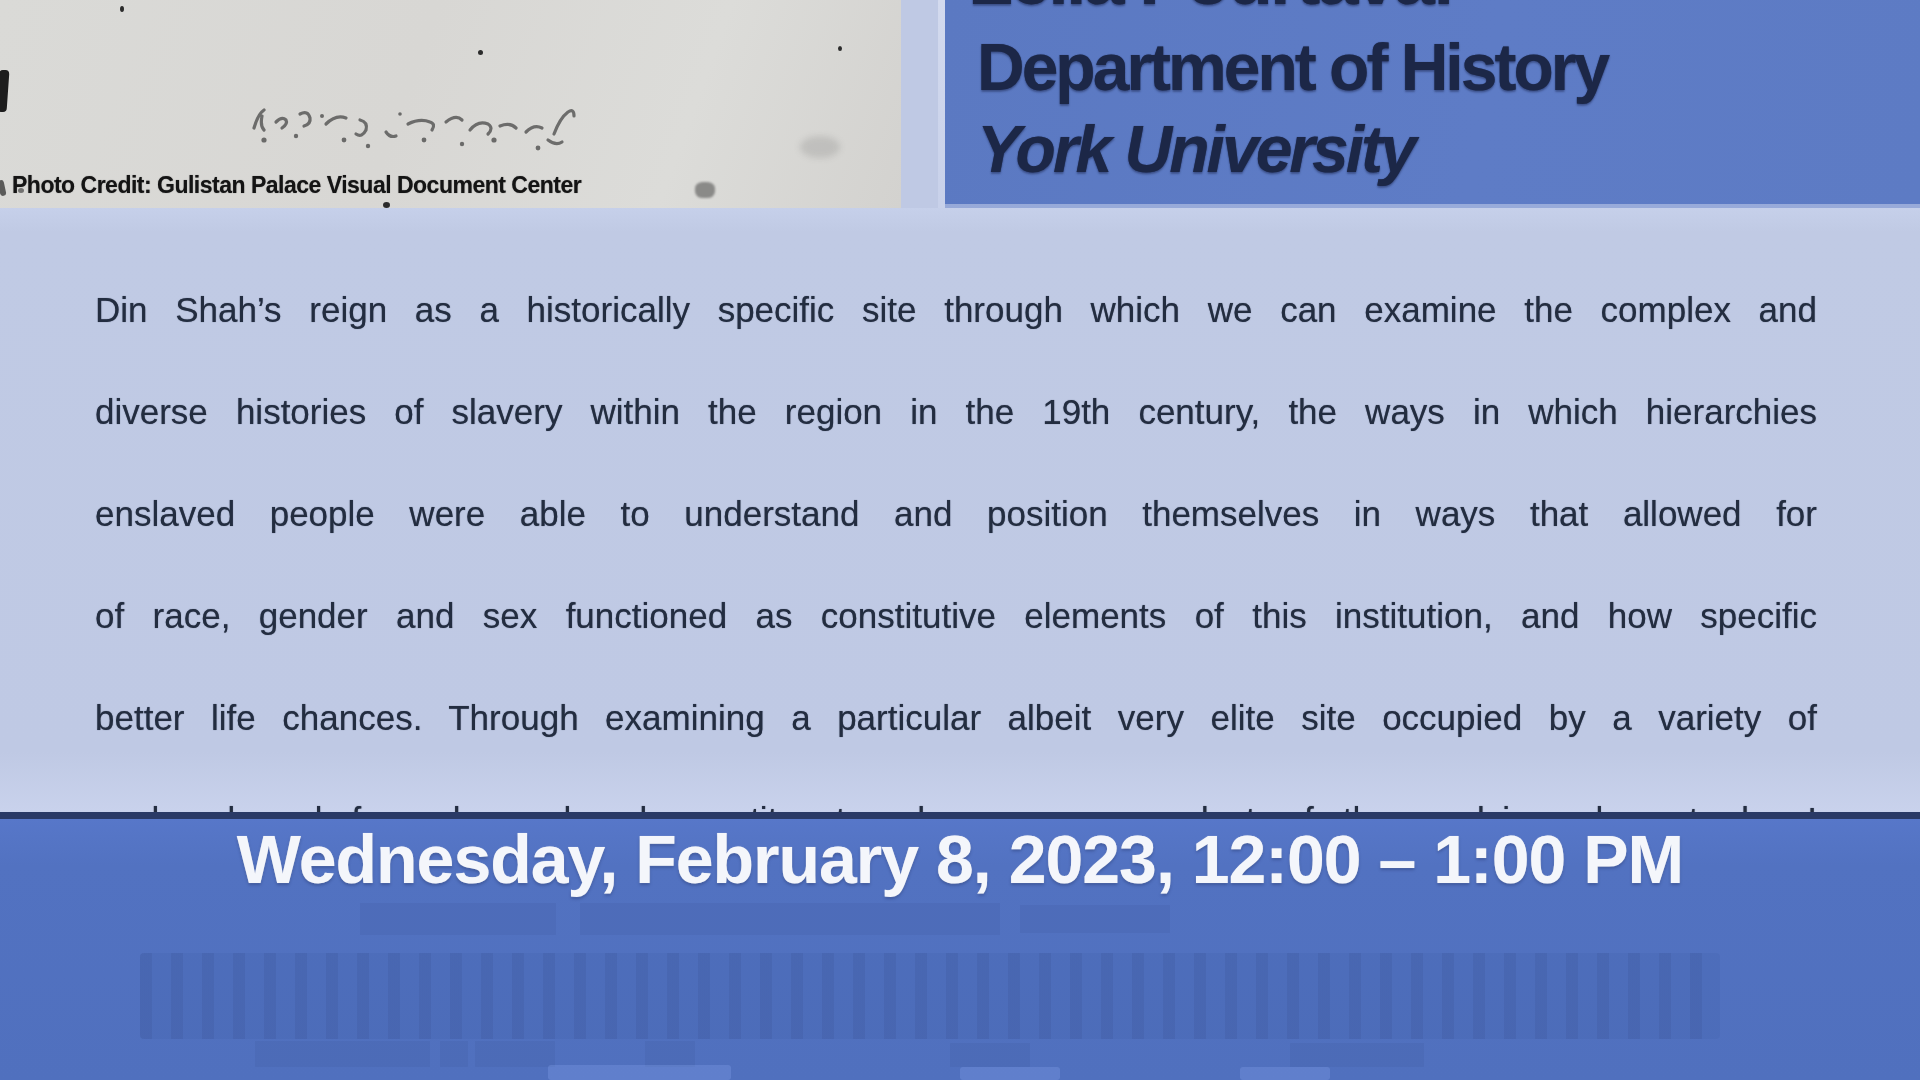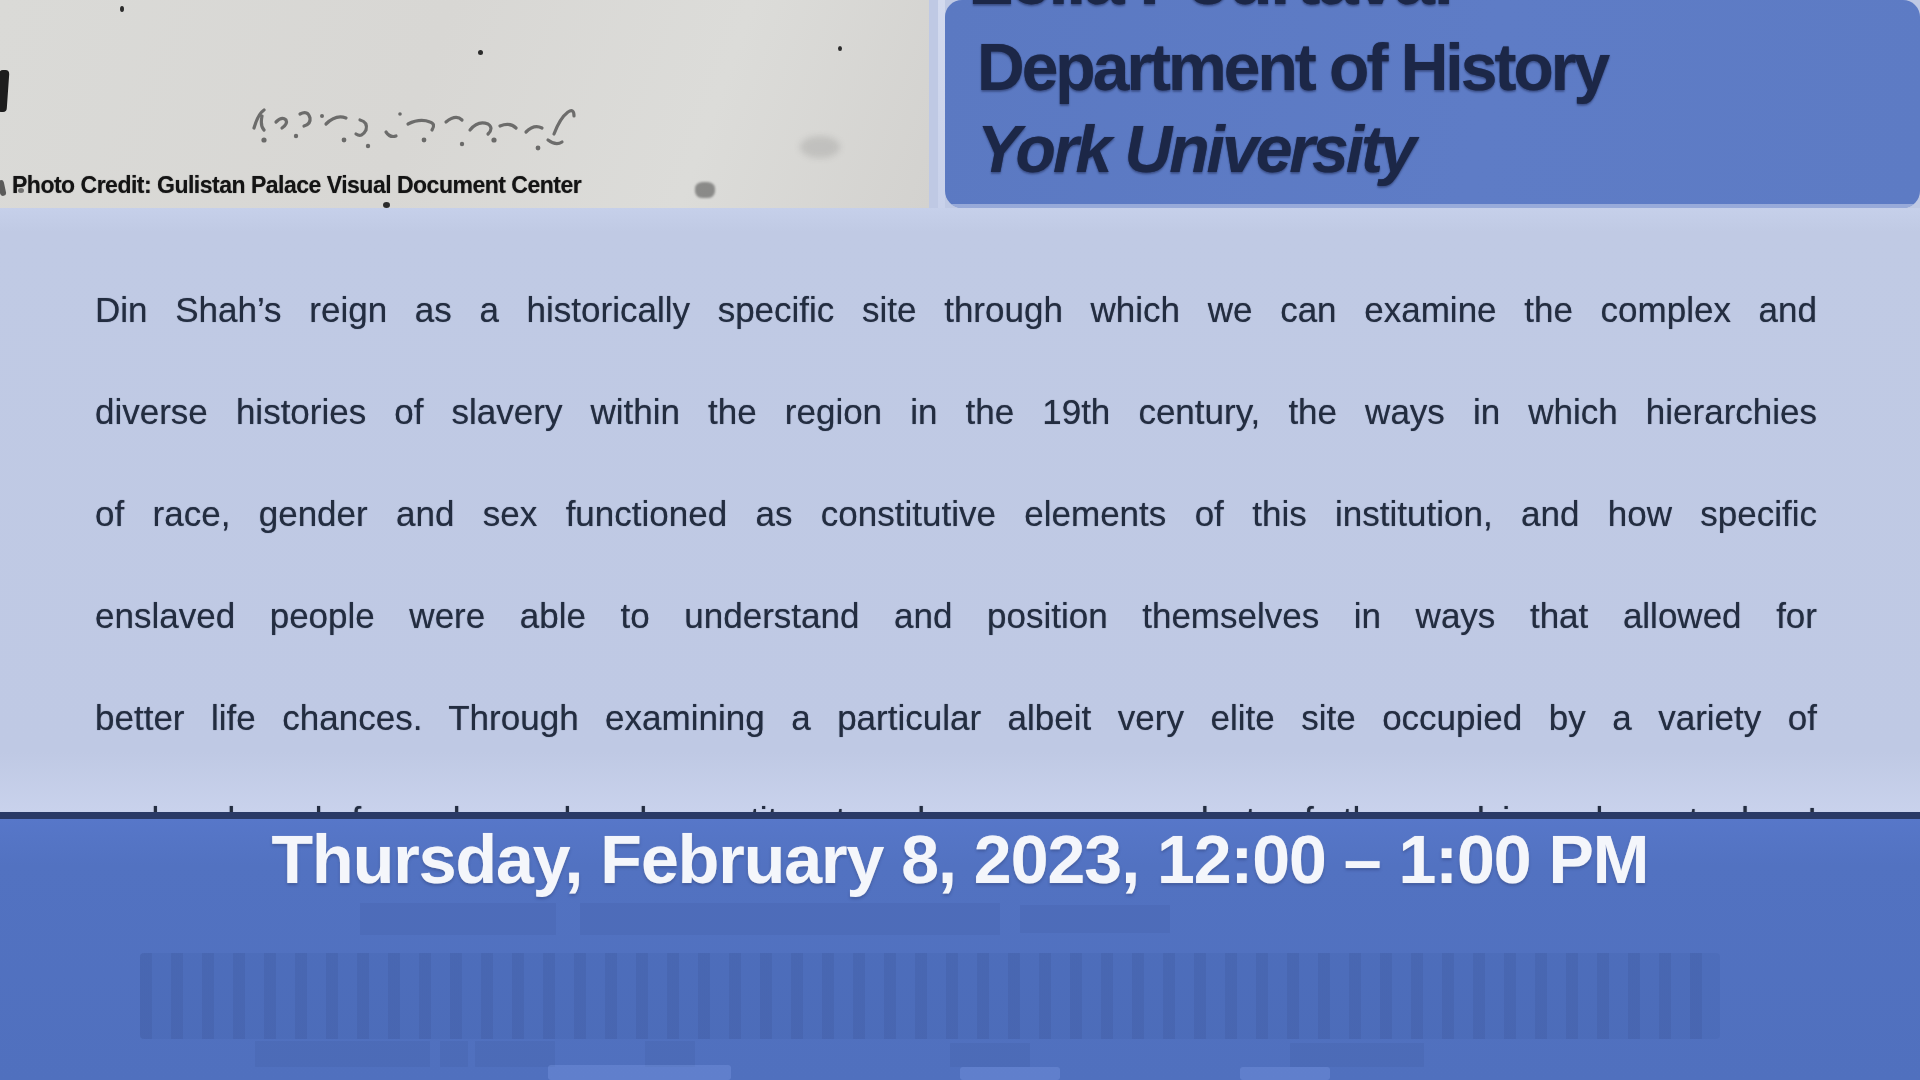--- a/index.html
+++ b/index.html
@@ -6,21 +6,20 @@
   .canvas{
     position:relative;width:1920px;height:1080px;overflow:hidden;
     font-family:"Liberation Sans", sans-serif;
     background:#bfc9e4;
   }
   
   .top{position:absolute;left:0;top:0;width:1920px;height:208px;}
   .photo{
     position:absolute;left:0;top:0;width:901px;height:208px;overflow:hidden;
     background:linear-gradient(110deg,#dadad7 0%,#d8d7d4 45%,#dcdcd9 75%,#d3d2cf 100%);
-    padding-left:28px;
   }
   .photo-caption{
     position:absolute;left:12px;top:172px;
     font-size:23px;font-weight:600;letter-spacing:-0.5px;color:#141414;
     text-shadow:0 0 1px rgba(20,20,20,.55);
     white-space:nowrap;
   }
   .speck{position:absolute;background:#2b2b2b;border-radius:50%;}
   .ink-stroke{position:absolute;left:-2px;top:70px;width:10px;height:42px;background:#1d1d1d;border-radius:4px;transform:rotate(4deg);}
   .ink-stroke2{position:absolute;left:-1px;top:180px;width:6px;height:16px;background:#3a3a3a;border-radius:3px;transform:rotate(-12deg);opacity:.8;}
@@ -28,21 +27,20 @@
   .smudge2{position:absolute;left:695px;top:182px;width:20px;height:16px;background:rgba(40,40,40,.45);border-radius:40%;filter:blur(1px);}
   .scribble{position:absolute;left:248px;top:96px;opacity:.8;}
   .v-divider{
     position:absolute;left:938px;top:0;width:7px;height:208px;
     background:linear-gradient(180deg,#d3daee,#c8d1ea);
   }
   .panel{
     position:absolute;left:945px;top:0;width:975px;height:208px;overflow:hidden;
     background:linear-gradient(100deg,#5b79c2 0%,#5e7cc6 55%,#5d7bc4 100%);
     color:#1c2747;
-    border-radius:17px;
   }
   .panel .h-line{
     position:absolute;white-space:nowrap;font-weight:700;line-height:1;
     letter-spacing:-3px;
     text-shadow:0 2px 2px rgba(18,26,60,.38), 0 0 1px rgba(18,26,60,.6);
   }
   .speaker-name{left:23px;top:-58px;font-size:74px;}
   .speaker-dept{left:32px;top:34px;font-size:66px;}
   .speaker-univ{left:32px;top:116px;font-size:66px;font-style:italic;}
   .panel-bottom-edge{position:absolute;left:0;bottom:0;width:100%;height:4px;background:rgba(200,210,235,.55);}
@@ -140,32 +138,32 @@
       <div class="h-line speaker-dept">Department of History</div>
       <div class="h-line speaker-univ">York University</div>
       <div class="panel-bottom-edge"></div>
     </div>
   </div>
 
   <div class="abstract">
     <div class="para">
         <div class="pline">Din Shah’s reign as a historically specific site through which we can examine the complex and</div>
         <div class="pline">diverse histories of slavery within the region in the 19th century, the ways in which hierarchies</div>
+        <div class="pline">enslaved people were able to understand and position themselves in ways that allowed for</div>
         <div class="pline">of race, gender and sex functioned as constitutive elements of this institution, and how specific</div>
-        <div class="pline">enslaved people were able to understand and position themselves in ways that allowed for</div>
         <div class="pline">better life chances. Through examining a particular albeit very elite site occupied by a variety of</div>
         <div class="pline">enslaved and formerly enslaved constituents who were a product of the evolving slave trade, I</div>
         <div class="pline">offer a historical account of modern slavery in Iran that recognizes its racist and gendered</div>
       </div>
   </div>
 
   <div class="navy-rule"></div>
 
   <div class="band">
-    <div class="date-line">Thursday, February 8, 2023, 12:00 – 1:00 PM</div>
+    <div class="date-line">Wednesday, February 8, 2023, 12:00 – 1:00 PM</div>
 
     <div class="ghost" style="left:360px;top:84px;width:196px;height:32px;"></div>
     <div class="ghost" style="left:580px;top:84px;width:420px;height:32px;"></div>
     <div class="ghost" style="left:1020px;top:86px;width:150px;height:28px;"></div>
     <div class="ghost-bars"></div>
     <div class="ghost" style="left:255px;top:222px;width:175px;height:26px;"></div>
     <div class="ghost" style="left:440px;top:222px;width:28px;height:26px;"></div>
     <div class="ghost" style="left:475px;top:222px;width:80px;height:26px;"></div>
     <div class="ghost" style="left:645px;top:222px;width:50px;height:26px;"></div>
     <div class="ghost" style="left:950px;top:224px;width:80px;height:24px;"></div>

